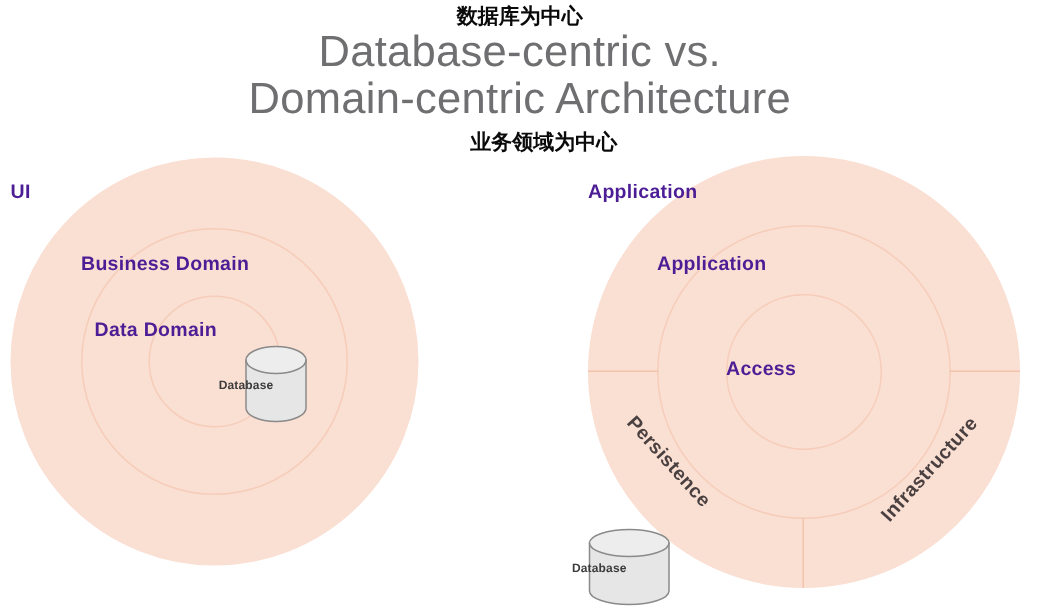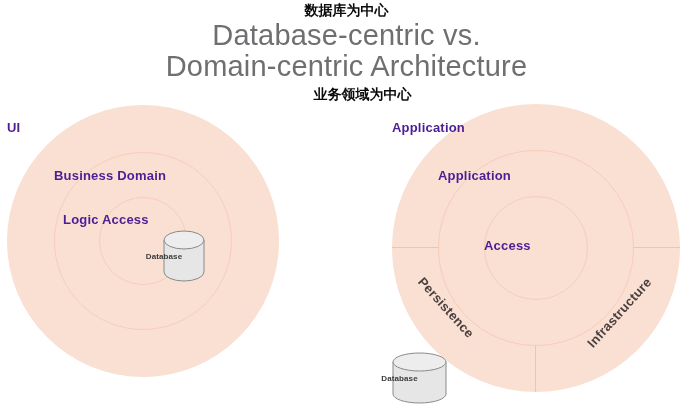--- a/index.html
+++ b/index.html
@@ -132,21 +132,21 @@
 
   <div>
 
     <div class="ring outer" style="left:7px; top:105px; width:272px; height:272px;"></div>
     <div class="ring-label" style="left:7px; top:120px; width:272px;">UI</div>
 
     <div class="ring" style="left:54px; top:152px; width:178px; height:178px;"></div>
     <div class="ring-label" style="left:54px; top:168px; width:178px;">Business Domain</div>
 
     <div class="ring" style="left:99px; top:197px; width:88px; height:88px;"></div>
-    <div class="ring-label" style="left:63px; top:212px; width:160px;">Logic Access</div>
+    <div class="ring-label" style="left:63px; top:212px; width:160px;">Data Domain</div>
 
     <div class="db" style="left:123px; top:230px; width:42px; height:52px;">
       <svg width="42" height="52" viewBox="0 0 42 52">
         <path d="M1,10 L1,42 A20,9 0 0 0 41,42 L41,10 Z" fill="#e6e6e6" stroke="#8a8a8a" stroke-width="1"></path>
         <ellipse cx="21" cy="10" rx="20" ry="9" fill="#ededed" stroke="#8a8a8a" stroke-width="1"></ellipse>
       </svg>
       <div class="db-text" style="top:22px;">Database</div>
     </div>
   </div>
 

